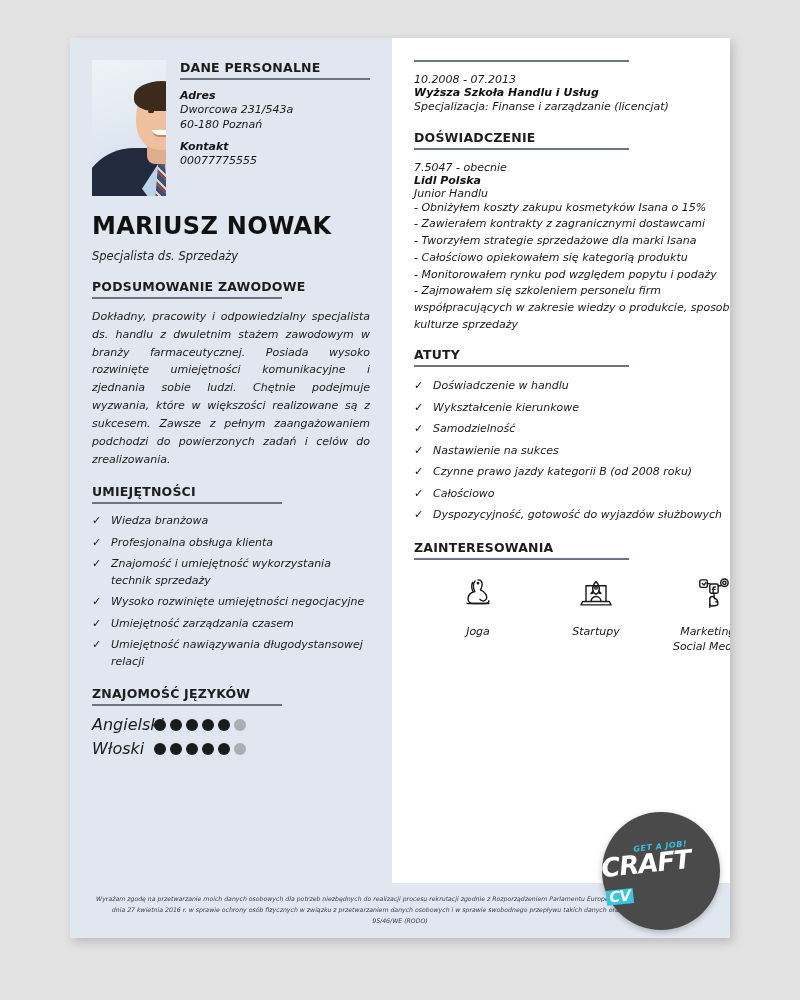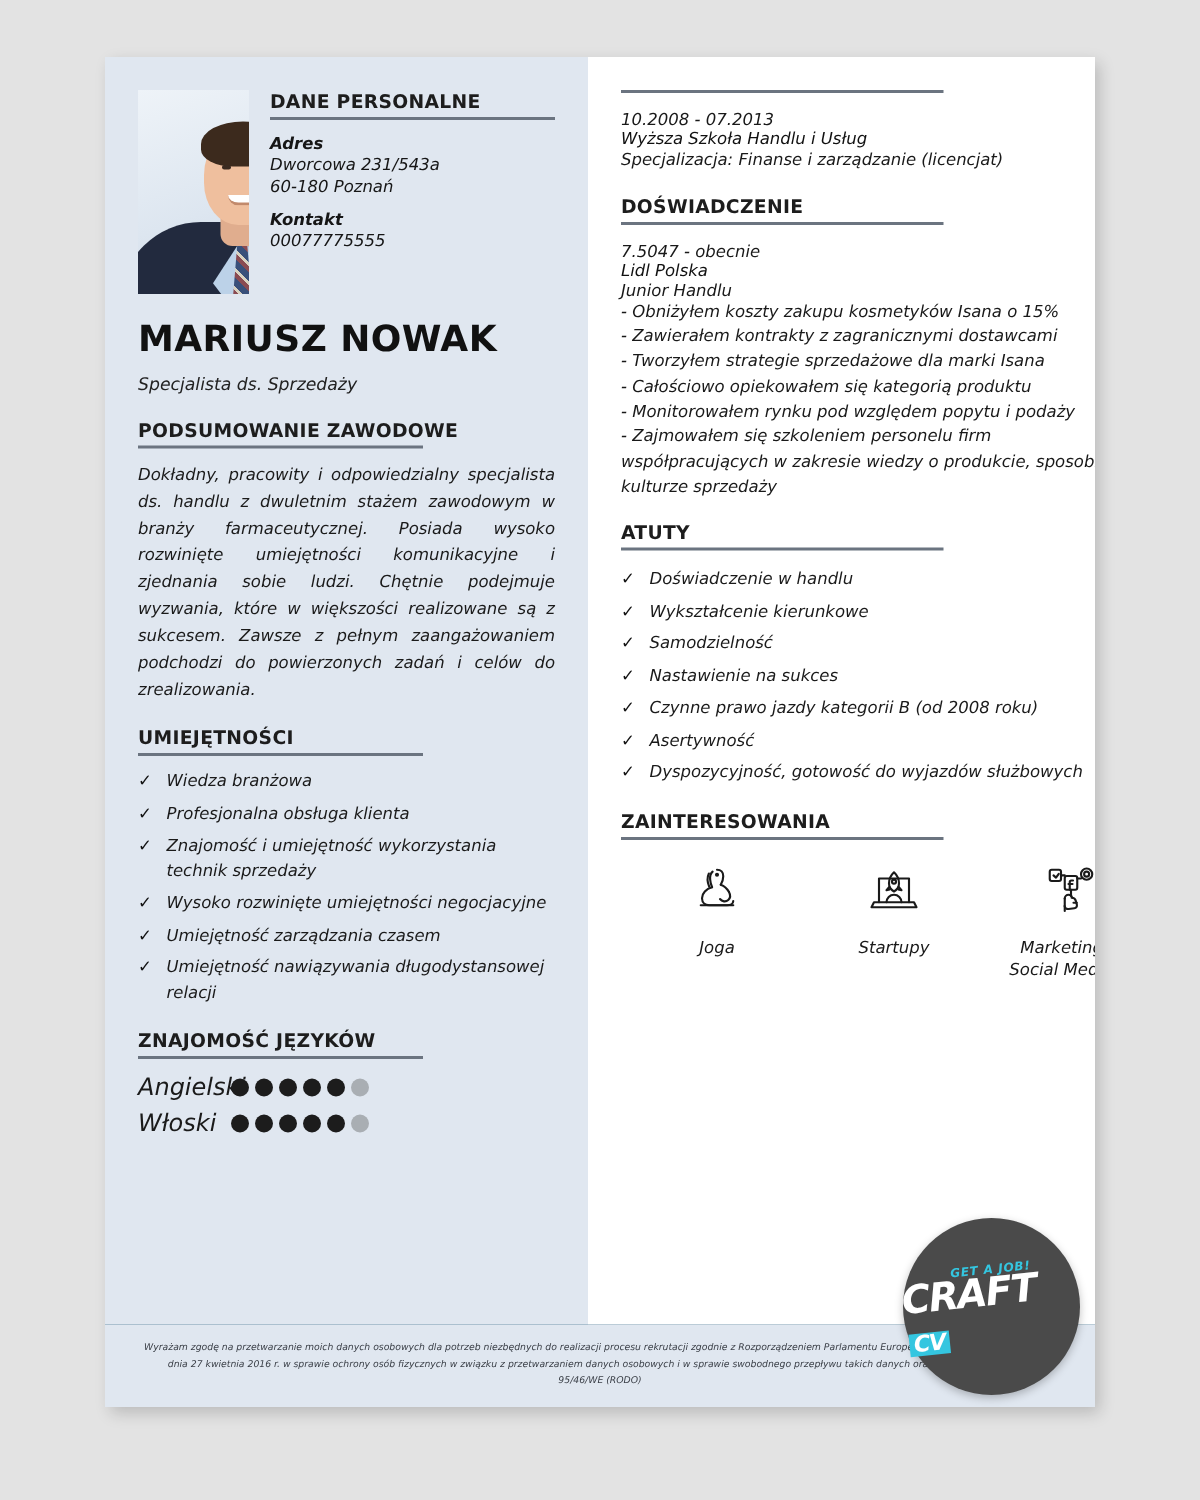--- a/index.html
+++ b/index.html
@@ -6,21 +6,21 @@
   html, body {
     width: 800px; height: 1000px;
     background: #e3e3e3;
     font-family: "DejaVu Sans", sans-serif;
     overflow: hidden;
   }
   #page {
     position: absolute;
     left: 70px; top: 38px;
     width: 660px; height: 900px;
-    background: #0c4a6e;
+    background: #1d4ed8;
     box-shadow: 3px 4px 10px rgba(0,0,0,0.18);
     overflow: hidden;
   }
   #columns { display: flex; height: 845px; }
 
   
   #left-col {
     width: 322px;
     background: #e0e7f0;
     padding: 22px 22px 0 22px;
@@ -100,21 +100,21 @@
   .lang-row { display:flex; align-items:center; margin-bottom:5px; }
   .lang-name { font-style:italic; font-size:16px; color:#1a1a1a; width:62px; }
   .dots { display:flex; gap:4px; }
   .dot { width:12px; height:12px; border-radius:50%; background:#1c1c1c; }
   .dot.off { background:#a9aeb3; }
 
   
   #right-col { flex:1; background:#fff; padding:22px 24px 0 22px; }
   .r-rule { height:2px; background:#6b7480; margin-bottom:11px; width:215px; }
   .date { font-style:italic; font-size:11px; color:#191919; }
-  .org { font-weight:400; font-style:italic; font-size:11px; color:#111; }
+  .org { font-weight:700; font-style:italic; font-size:11px; color:#111; }
   .role { font-style:italic; font-size:11px; color:#191919; }
   .bul { font-style:italic; font-size:11px; color:#191919; line-height:1.52; }
   .blk { margin-bottom:14px; }
 
   
   #interests { display:flex; gap:26px; margin-top:14px; padding-left:18px; }
   .interest { width:92px; text-align:center; }
   .interest .cap { font-style:italic; font-size:11px; color:#191919; margin-top:7px; line-height:1.35; }
 
   
@@ -254,21 +254,21 @@
         </div>
 
       <div class="sec-title">ATUTY</div>
       <div class="r-rule"></div>
       <ul class="checks" id="strengths-list">
           <li><span class="ck">✓</span><span>Doświadczenie w handlu</span></li>
           <li><span class="ck">✓</span><span>Wykształcenie kierunkowe</span></li>
           <li><span class="ck">✓</span><span>Samodzielność</span></li>
           <li><span class="ck">✓</span><span>Nastawienie na sukces</span></li>
           <li><span class="ck">✓</span><span>Czynne prawo jazdy kategorii B (od 2008 roku)</span></li>
-          <li><span class="ck">✓</span><span>Asertywność</span></li>
+          <li><span class="ck">✓</span><span>Całościowo</span></li>
           <li><span class="ck">✓</span><span>Dyspozycyjność, gotowość do wyjazdów służbowych</span></li>
         </ul>
 
       <div class="sec-title">ZAINTERESOWANIA</div>
       <div class="r-rule"></div>
       <div id="interests">
           <div class="interest">
             <div><svg viewBox="0 0 48 48" width="40" height="40" fill="none" stroke="#1a1a1a" stroke-width="1.7" stroke-linecap="round" stroke-linejoin="round">
                 <path d="M24 7c3.2 0 5 2.2 5 5.2 0 3.4-2 6.8-2 6.8"></path>
                 <path d="M20.5 8.5c-1.6 1.4-2.2 3.6-2 6.2.3 3.6 1.6 6.3 1.6 6.3"></path>

